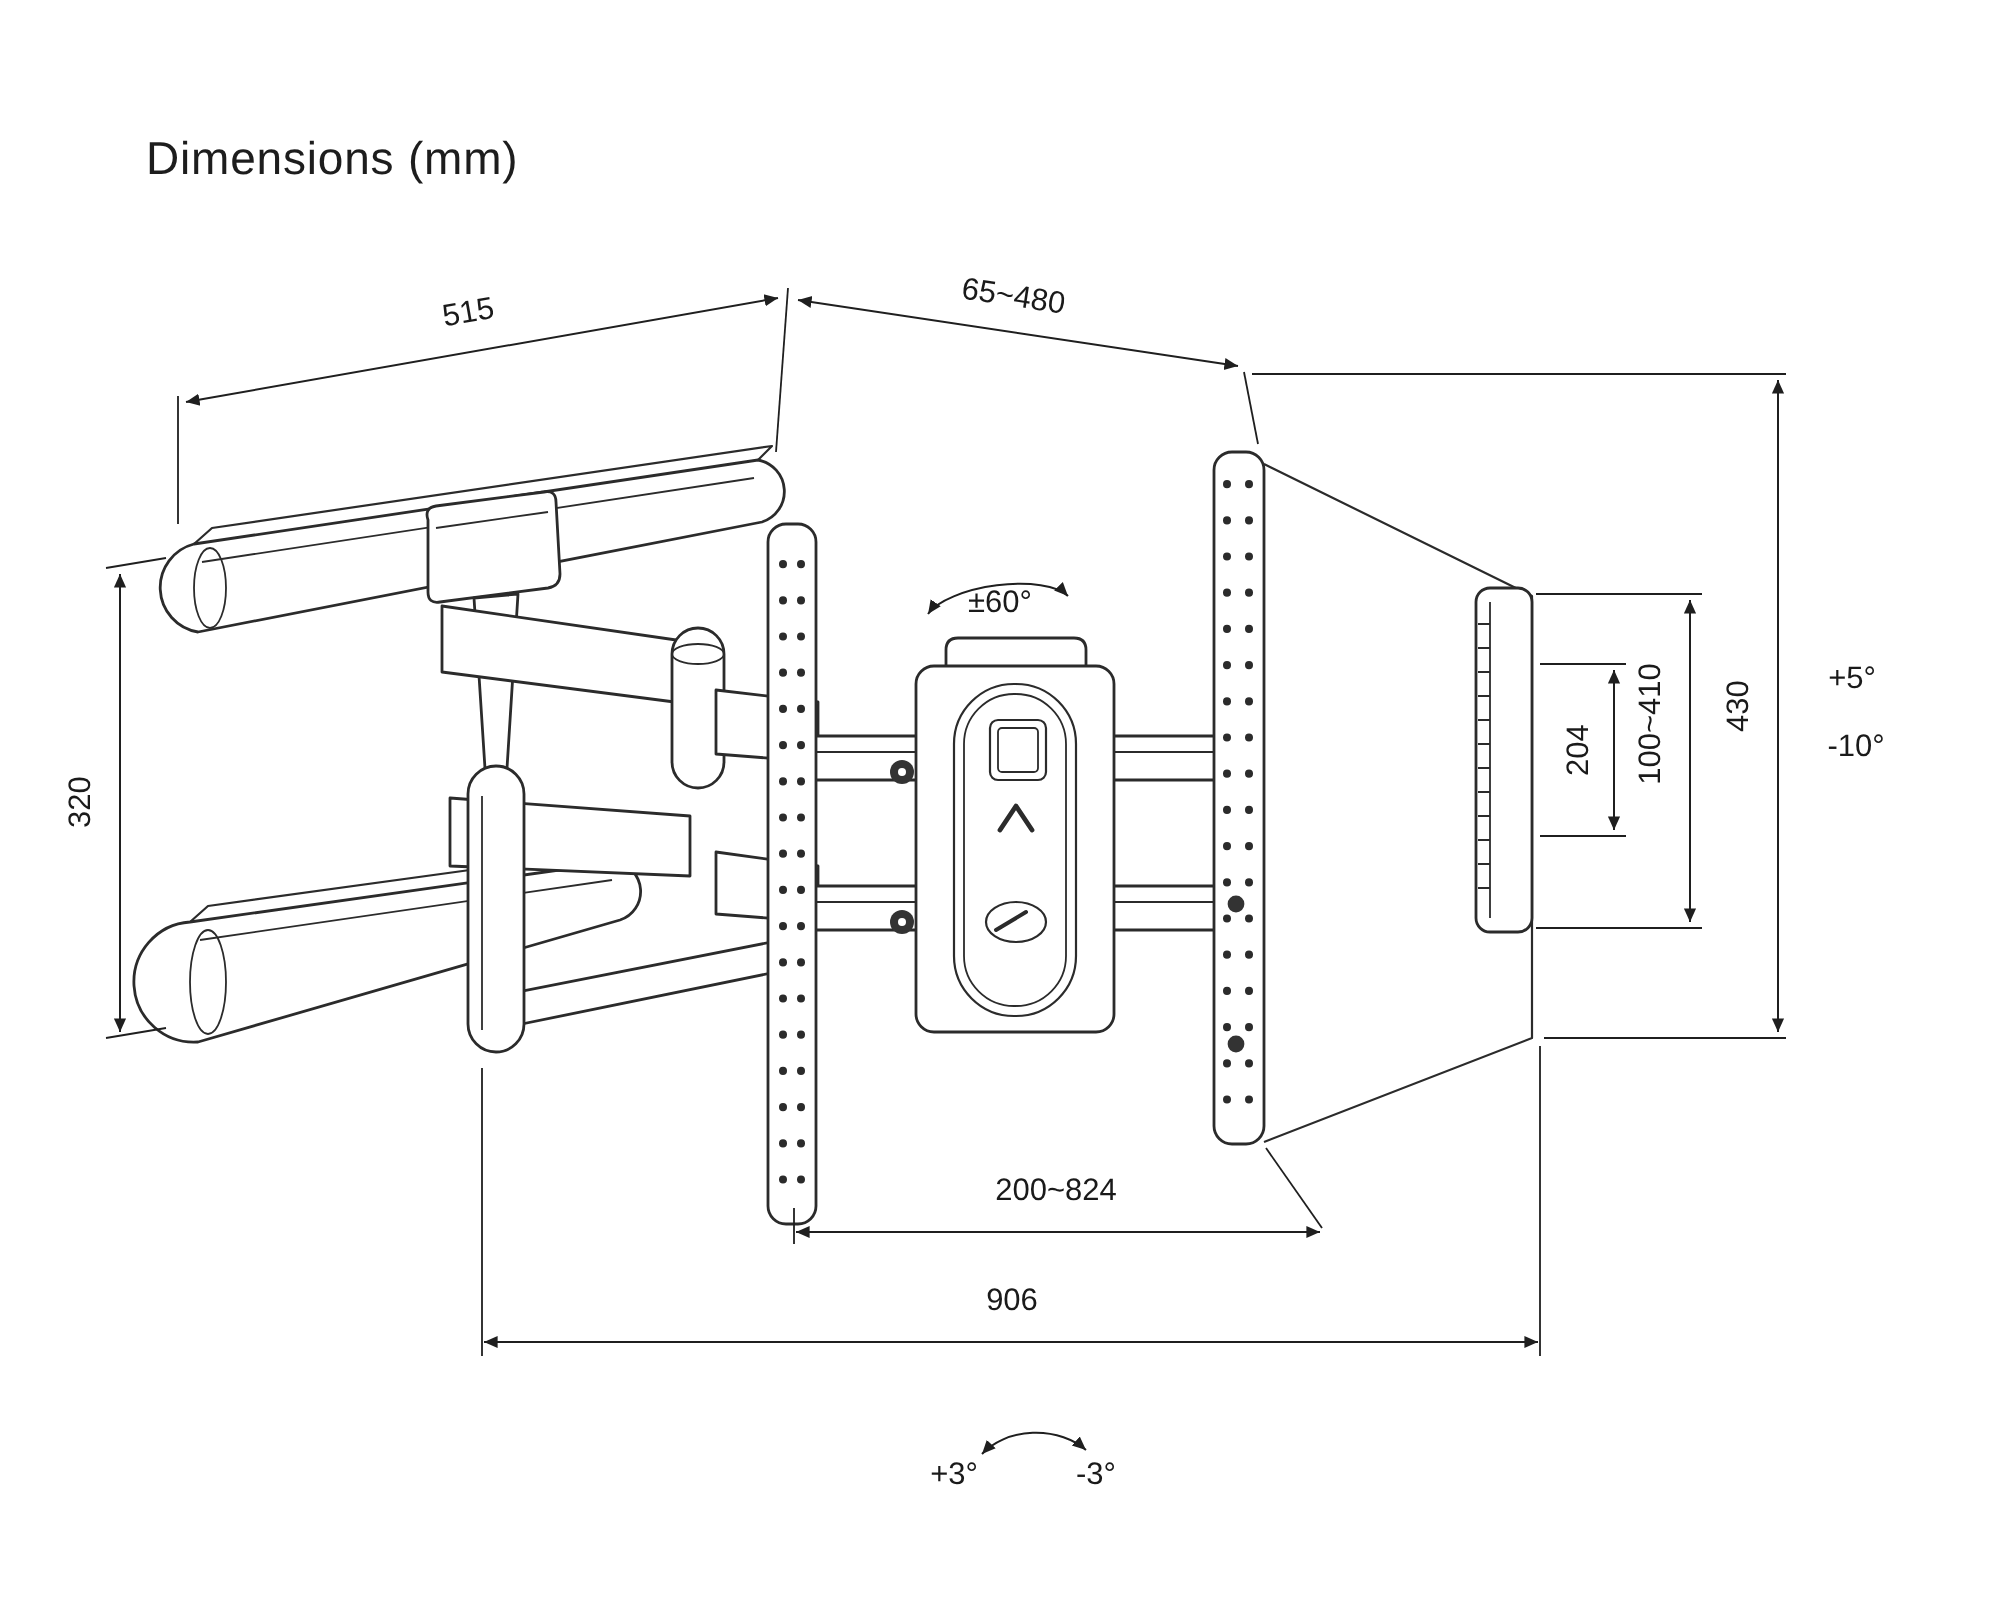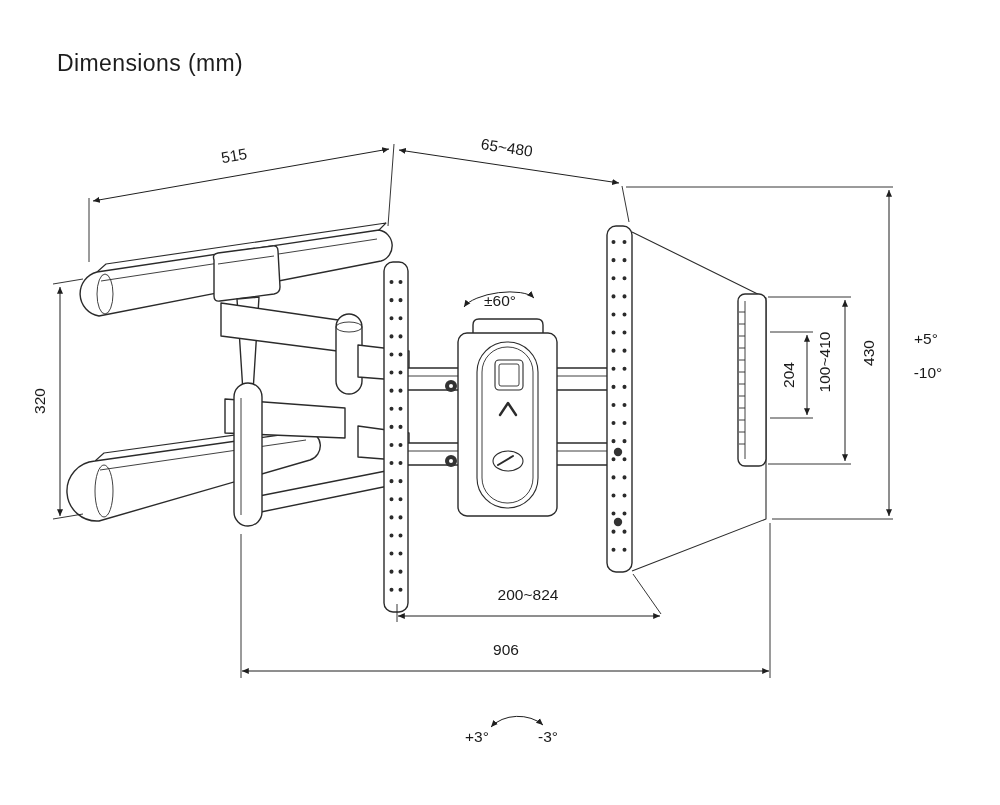--- a/index.html
+++ b/index.html
@@ -1,18 +1,18 @@
 <!DOCTYPE html>
 <html><head>
 <meta charset="utf-8">
 <style>
   html,body{margin:0;padding:0;background:#ffffff;}
   .page{position:relative;width:1000px;height:805px;background:#ffffff;overflow:hidden;
         font-family:"Liberation Sans",sans-serif;}
-  .page-title{position:absolute;left:57px;top:50px;margin:0;font-size:23px;font-weight:500;
+  .page-title{position:absolute;left:57px;top:50px;margin:16px;font-size:23px;font-weight:500;
         letter-spacing:.4px;color:#1d1d1d;font-family:"Liberation Sans",sans-serif;}
   svg{position:absolute;left:0;top:0;}
   .ol{fill:#ffffff;stroke:#2b2b2b;stroke-width:1.4;stroke-linejoin:round;}
   .ln{fill:none;stroke:#2b2b2b;stroke-width:1.1;stroke-linejoin:round;}
   .thin{fill:none;stroke:#2b2b2b;stroke-width:0.9;}
   .dimline{fill:none;stroke:#1f1f1f;stroke-width:1;}
   .ext{fill:none;stroke:#1f1f1f;stroke-width:0.9;}
   .dotcol{fill:none;stroke:#2b2b2b;stroke-width:4;stroke-linecap:round;stroke-dasharray:0.1 18;}
   .dimtext{font-family:"Liberation Sans",sans-serif;font-size:15.5px;fill:#1a1a1a;}
   .screw{fill:#333333;stroke:none;}

